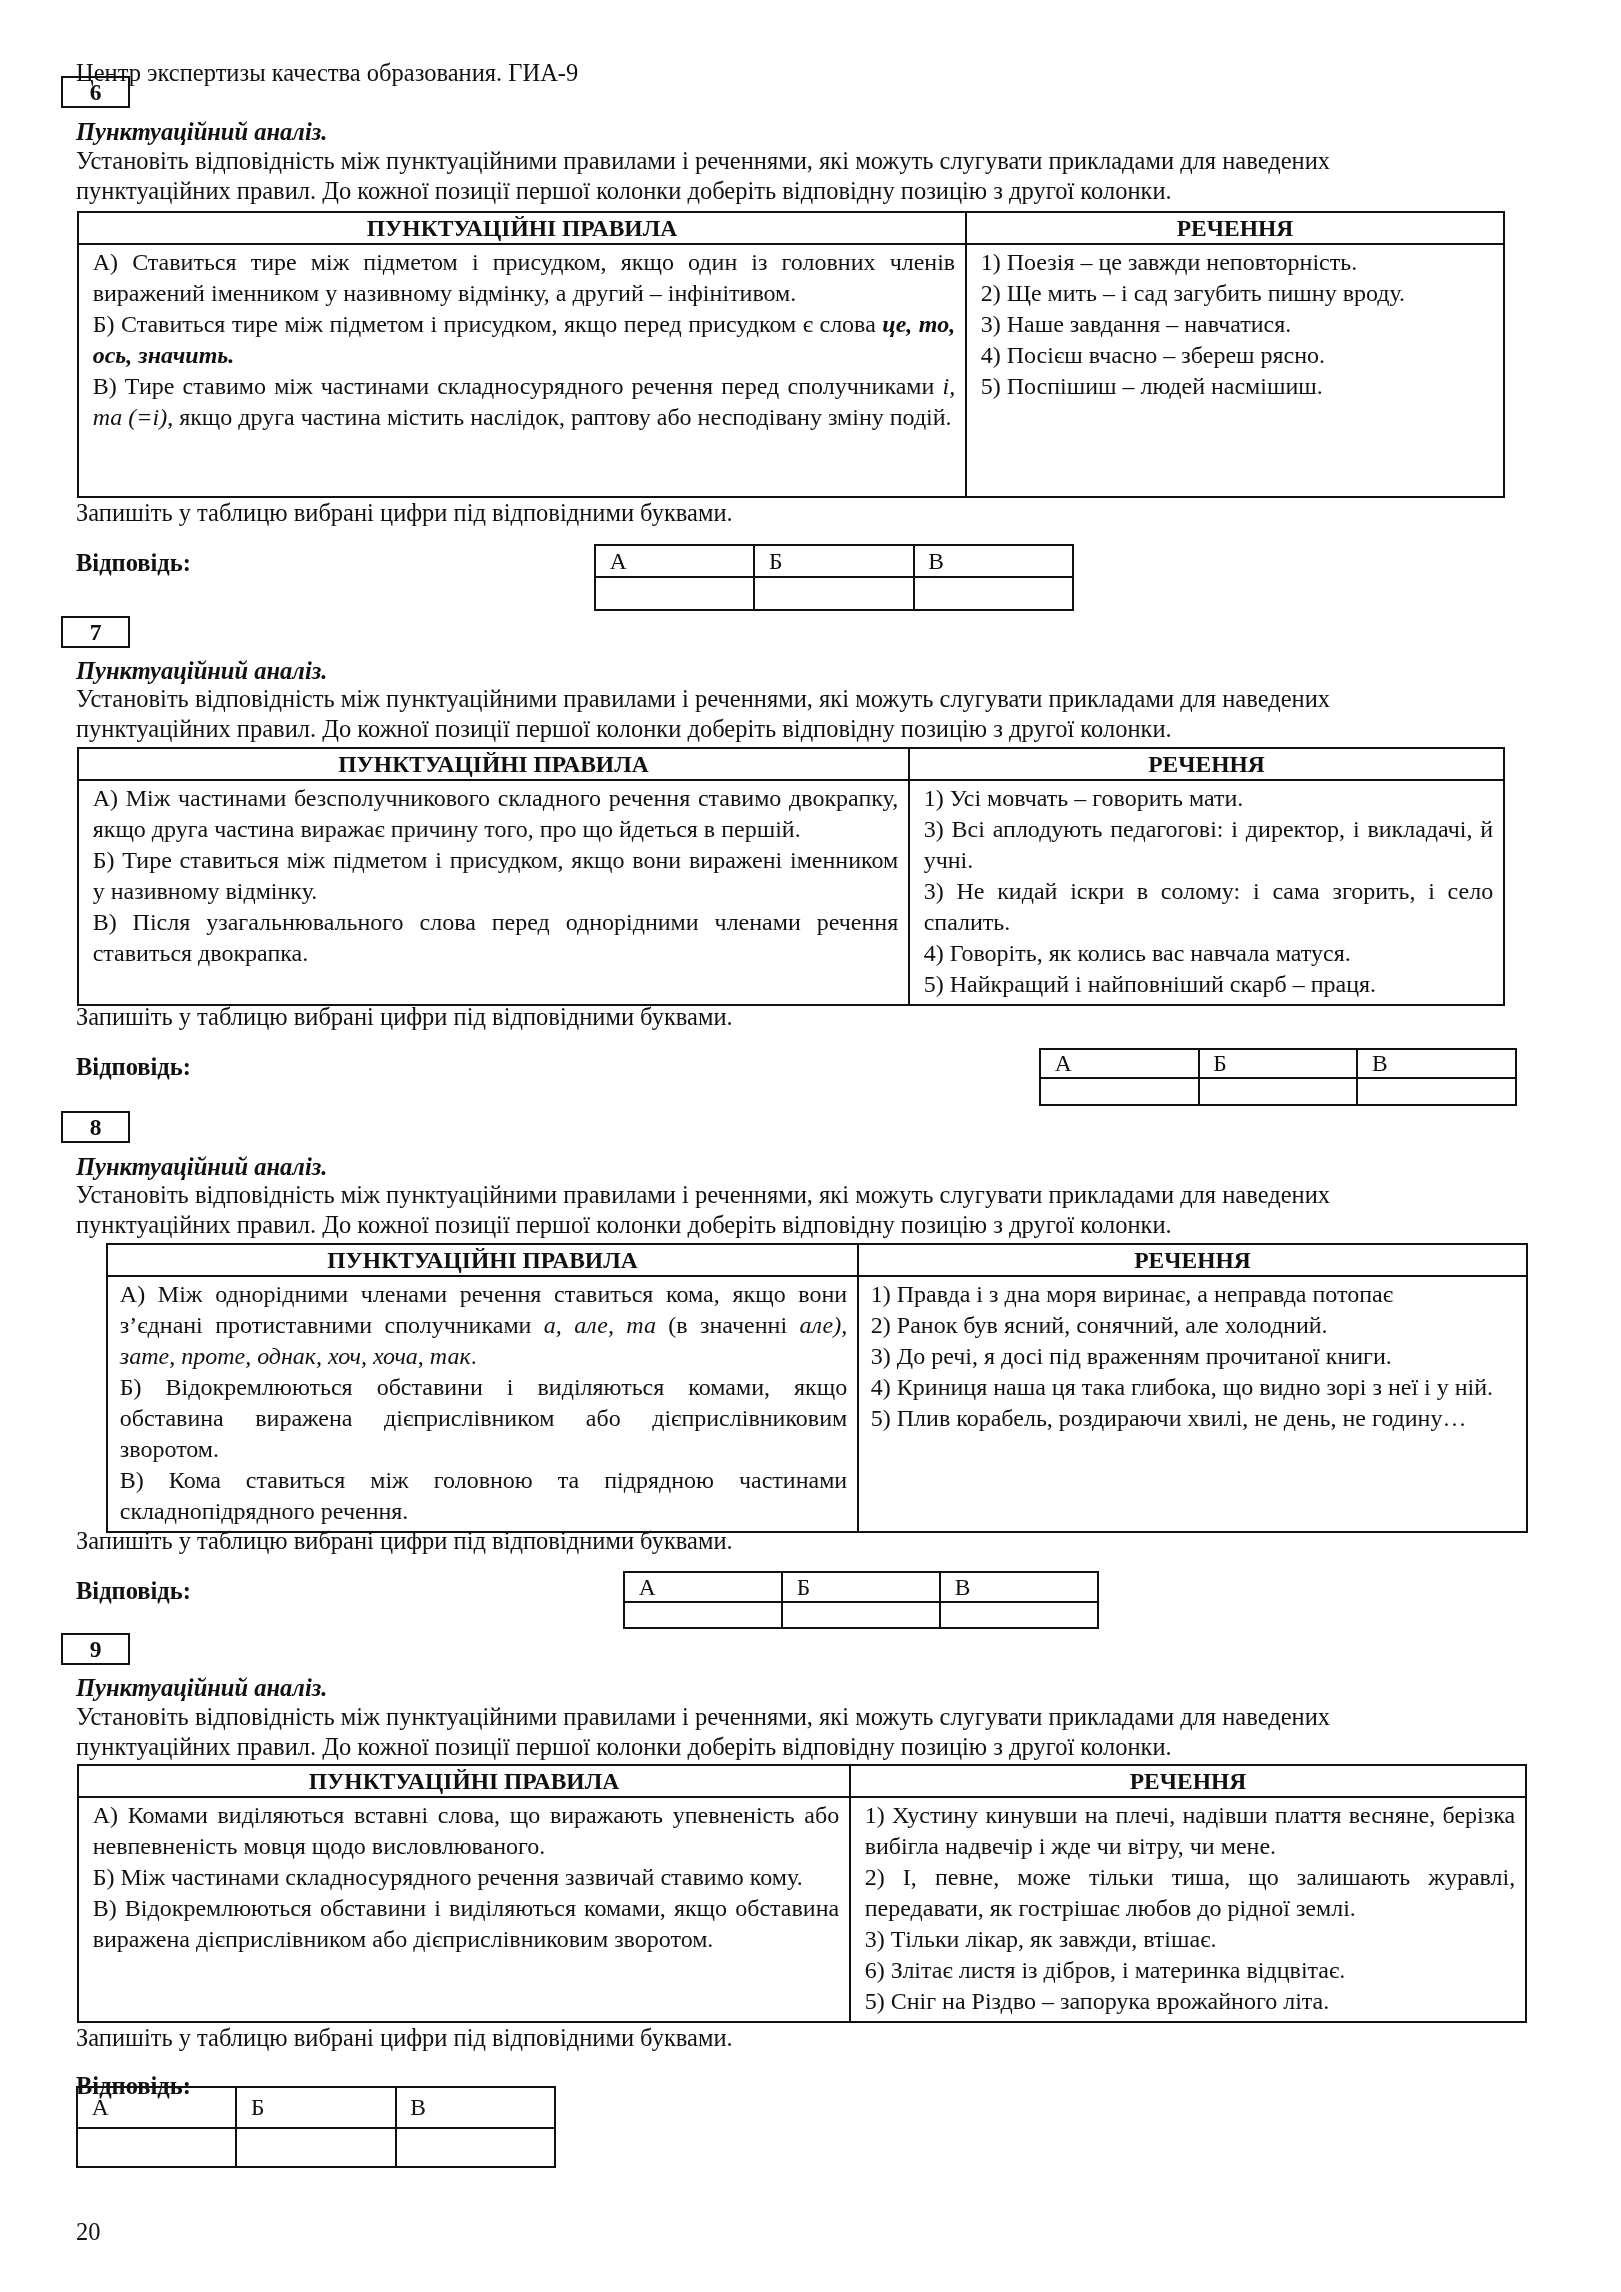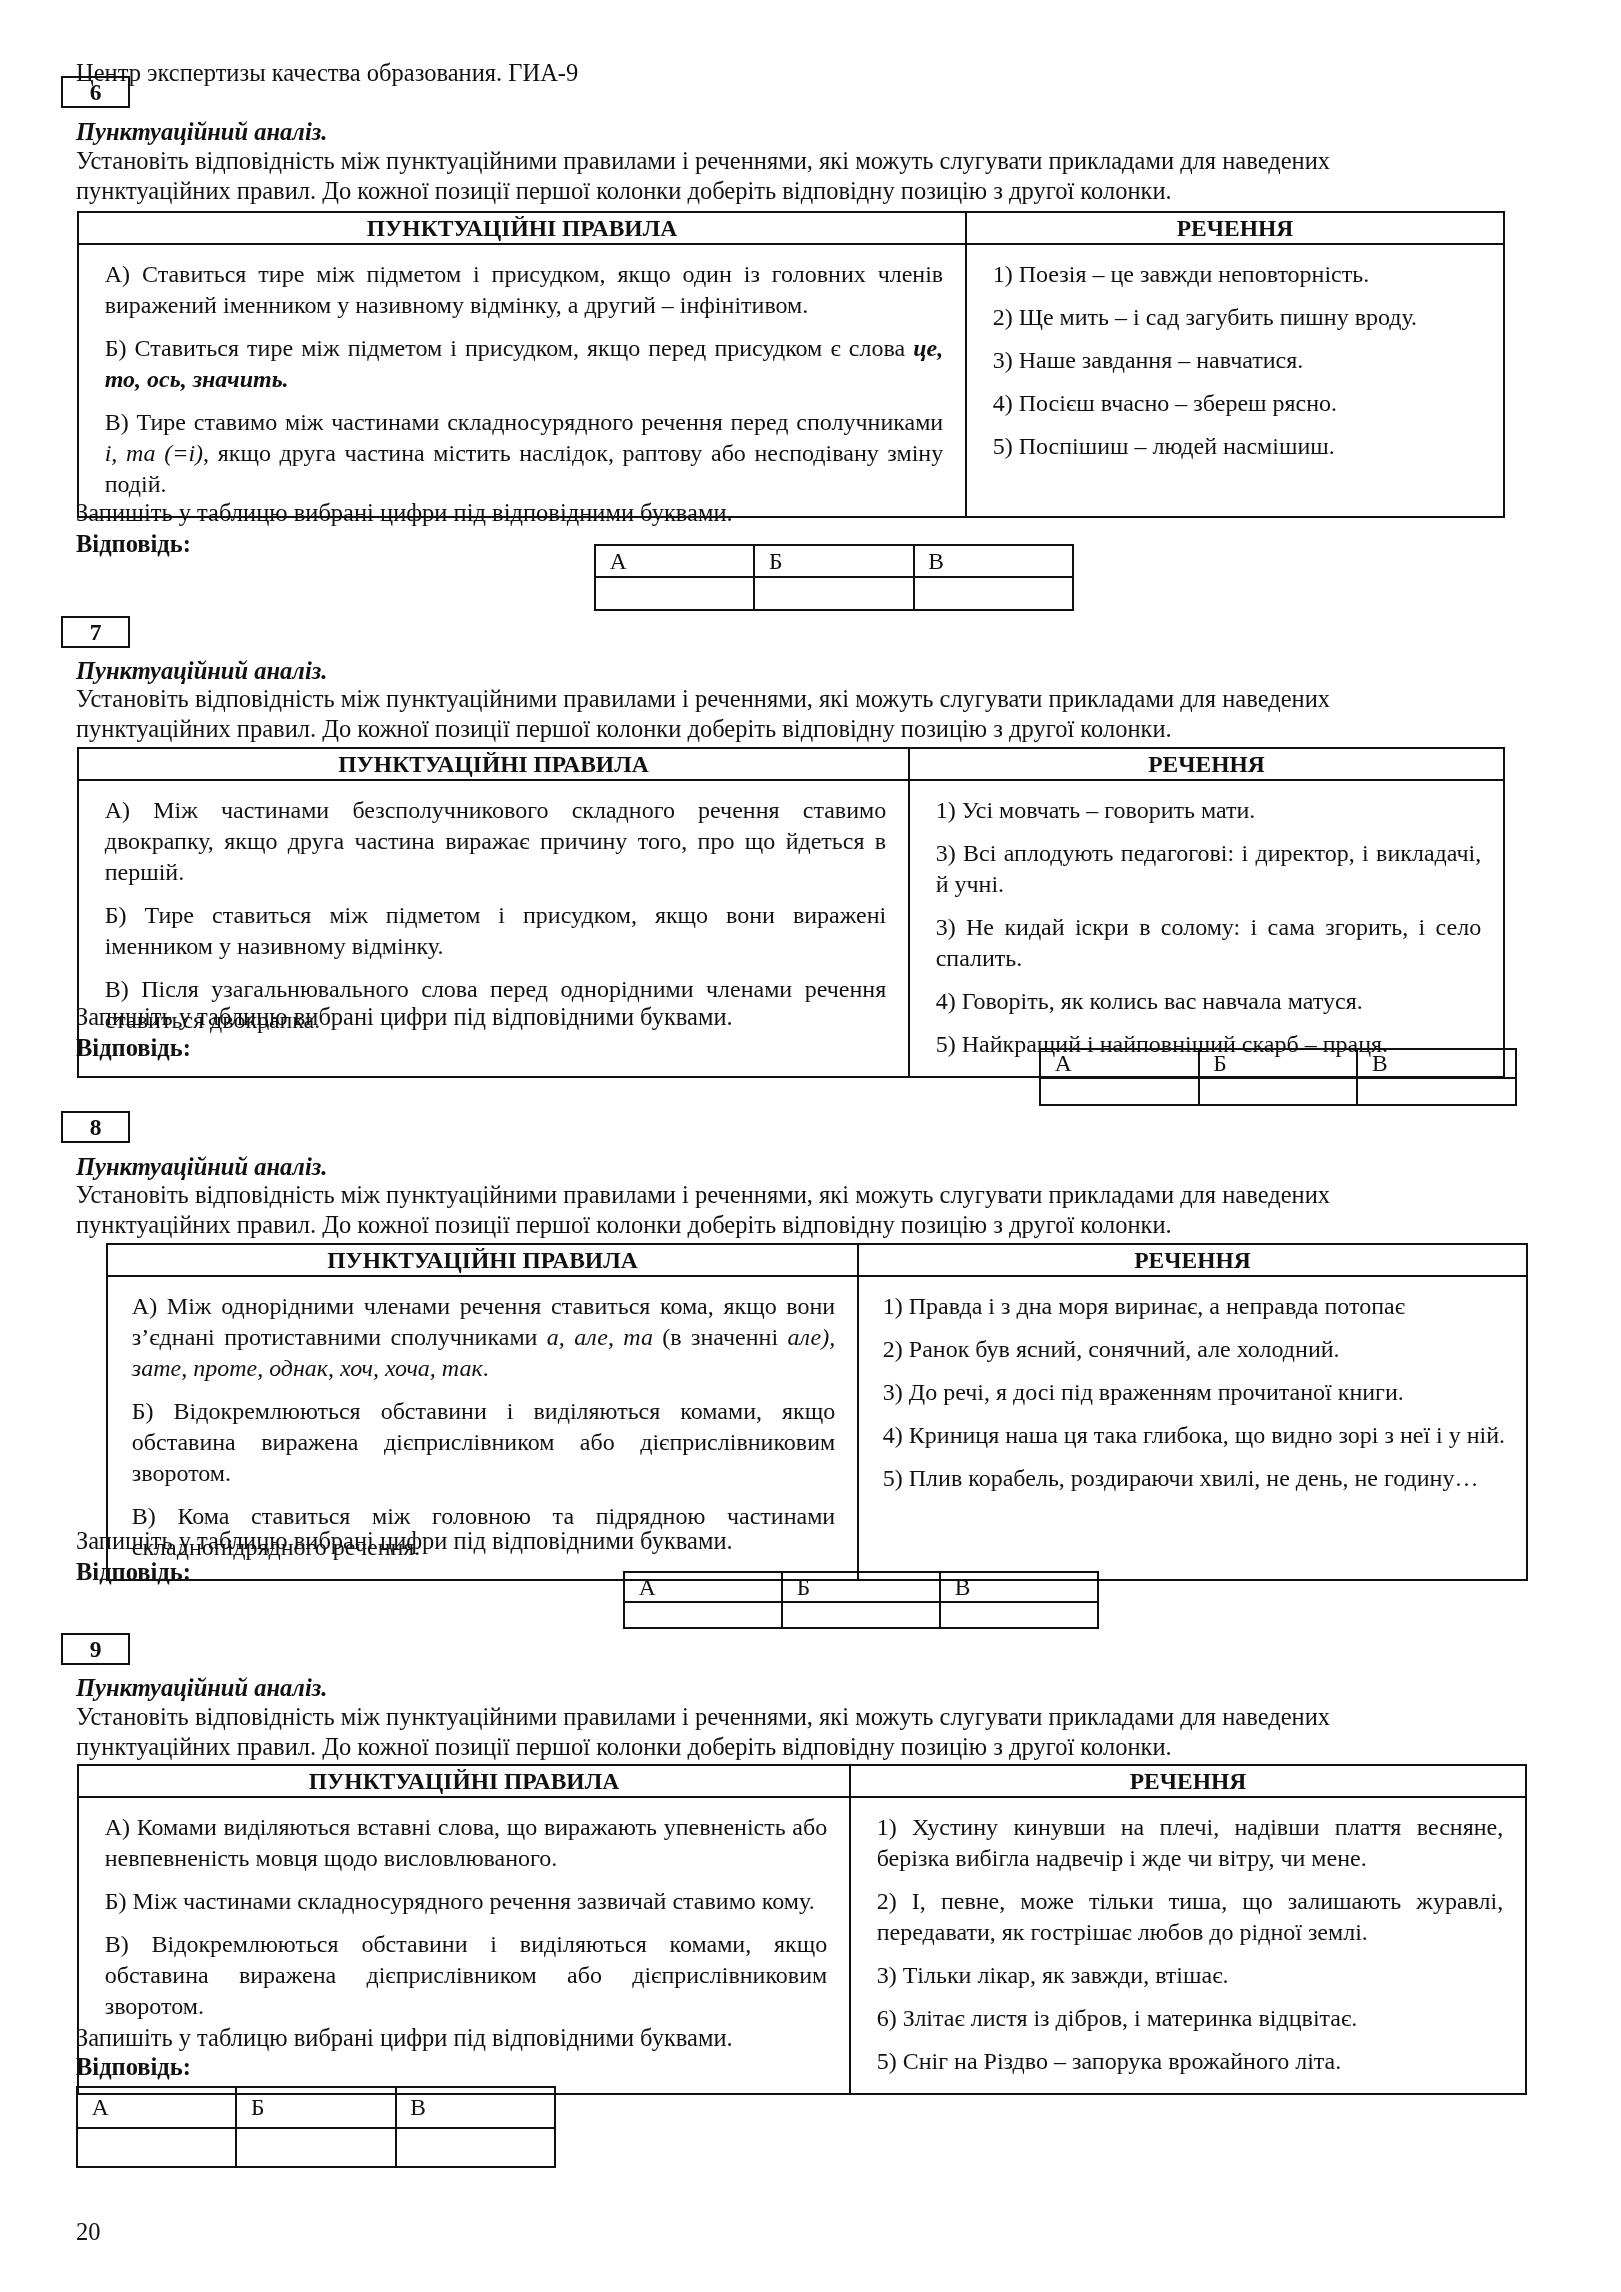--- a/index.html
+++ b/index.html
@@ -20,31 +20,31 @@
     table-layout: fixed;
   }
   table.rules th {
     border: 2.9px solid #111; font-weight: bold; font-size: 23.5px;
     height: 30px; padding: 0; text-align: center; line-height: 28px;
   }
   table.rules td {
     border: 2px solid #111; border-top: 2.9px solid #111; vertical-align: top;
     padding: 2px 9.8px 3.9px 13.7px; line-height: 31px; font-size: 24px;
   }
-  table.rules td p { margin: 12px; text-align: justify; }
+  table.rules td p { margin: 0; text-align: justify; }
   table.rules td.sent p { text-align: justify; }
   .it { font-style: italic; }
   .bi { font-style: italic; font-weight: bold; }
   table.ans {
     position: absolute; border-collapse: collapse; border: 2.9px solid #111; table-layout: fixed;
   }
   table.ans td {
     border: 2.9px solid #111; padding: 0 0 0 13.7px; font-size: 23.5px; vertical-align: middle;
   }
-  .bold { font-weight: bold; }
+  .bold { font-weight: bold; margin-top: 19px; }
 </style>
 </head>
 <body>
 
 <div class="line" style="left:76px; top:58px;">Центр экспертизы качества образования. ГИА-9</div>
 
 <div class="qnum" style="left:61px; top:76px;">6</div>
 <div class="line subtitle" style="left:76px; top:117px;">Пунктуаційний аналіз.</div>
 <div class="abs instr" style="left:76px; top:146px; width:1441px;">
   <div style="white-space:nowrap;">Установіть відповідність між пунктуаційними правилами і реченнями, які можуть слугувати прикладами для наведених</div>

